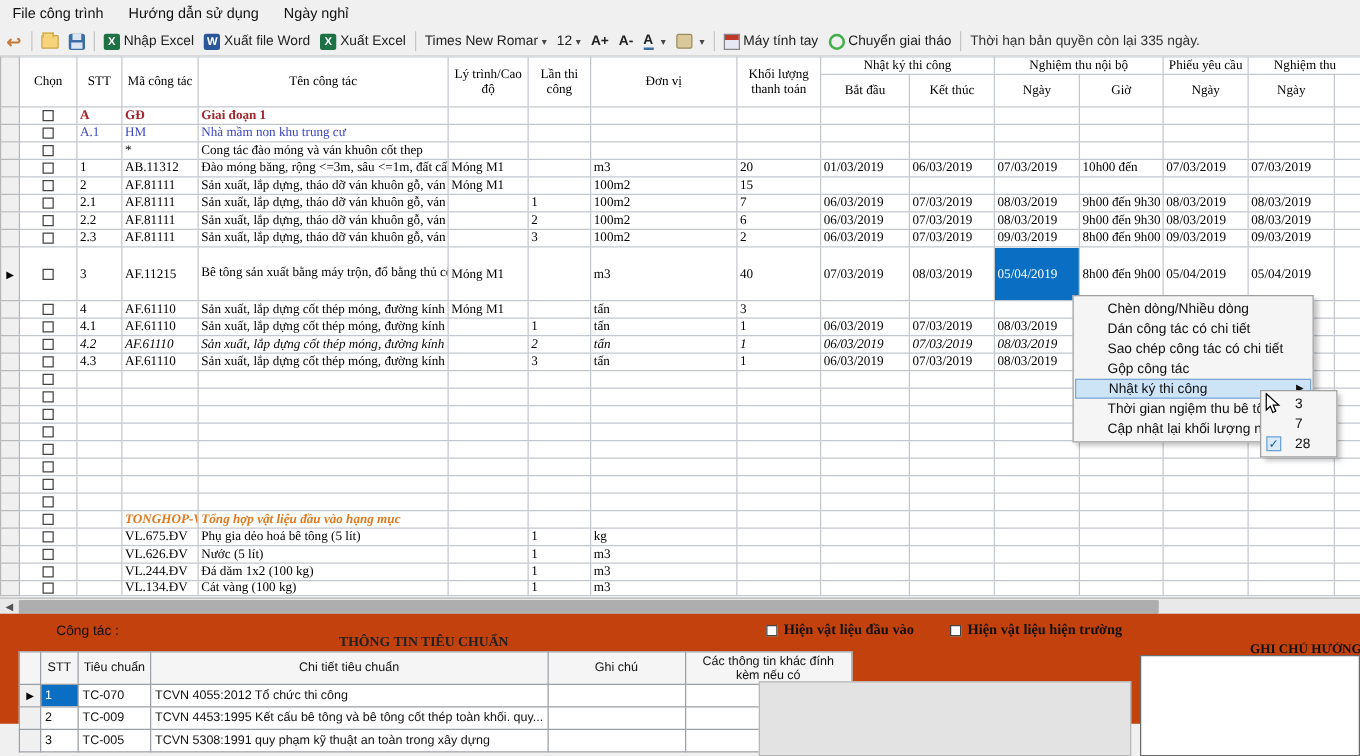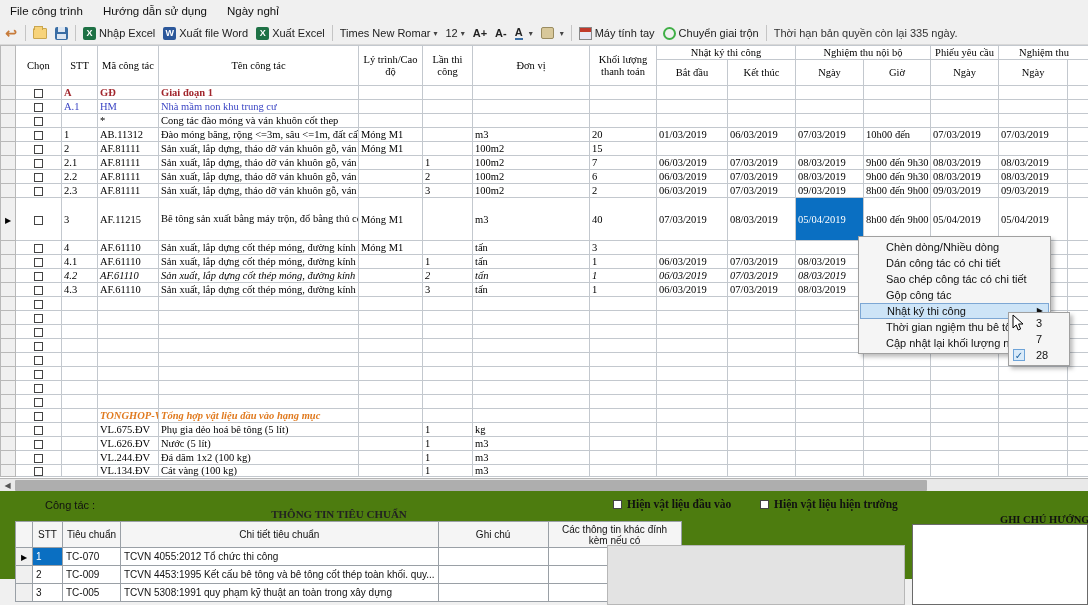--- a/index.html
+++ b/index.html
@@ -56,21 +56,21 @@
   .rowarrow { color:#000; font-size:8px; }
 
   
   .hscroll { position:absolute; left:0; top:478px; width:1088px; height:13px; background:#e9e9e9;
     border-top:1px solid #b5b5b5; display:flex; align-items:center; }
   .harrow { width:15px; height:13px; display:flex; align-items:center; justify-content:center;
     font-size:8px; color:#555; background:#e9e9e9; }
   .hthumb { height:11px; width:912px; background:#aeaeae; border-radius:1px; }
 
   
-  .bottom { position:absolute; left:0; top:491px; width:1088px; height:88px; background:#4d7c0f; }
+  .bottom { position:absolute; left:0; top:491px; width:1088px; height:88px; background:#c2410c; }
   .congtac { position:absolute; left:45px; top:8px; font-size:11px; color:#111; }
   .bchk { position:absolute; top:7px; display:flex; align-items:center; gap:5px;
     font-family:"Liberation Serif", serif; font-size:11.5px; font-weight:bold; color:#111; }
   .ttc-title { position:absolute; left:15px; top:17px; width:648px; text-align:center;
     font-family:"Liberation Serif", serif; font-size:11px; font-weight:bold; color:#222; }
   table.btable { position:absolute; left:15px; top:30px; border-collapse:collapse; table-layout:fixed;
     font-size:10px; color:#111; background:#fff; }
   table.btable td, table.btable th { border:1px solid #9aa0a6; padding:0 3px; overflow:hidden;
     white-space:nowrap; font-weight:normal; }
   table.btable th { text-align:center; white-space:normal; line-height:1.1; background:#f5f5f5; height:26px; }
@@ -158,21 +158,21 @@
       <span class="bucket"></span>
       <span class="dd-arrow">▾</span>
     </div>
     <div class="tsep"></div>
     <div class="tbtn">
       <span class="calc"></span>
       <span>Máy tính tay</span>
     </div>
     <div class="tbtn">
       <span class="phase"></span>
-      <span>Chuyển giai trộn</span>
+      <span>Chuyển giai tháo</span>
     </div>
     <div class="tsep"></div>
     <div class="lic">Thời hạn bản quyền còn lại 335 ngày.</div>
   </div>
 
   <div class="gridwrap">
     <table class="grid">
       <colgroup>
         <col style="width:15px">
           <col style="width:46px">

